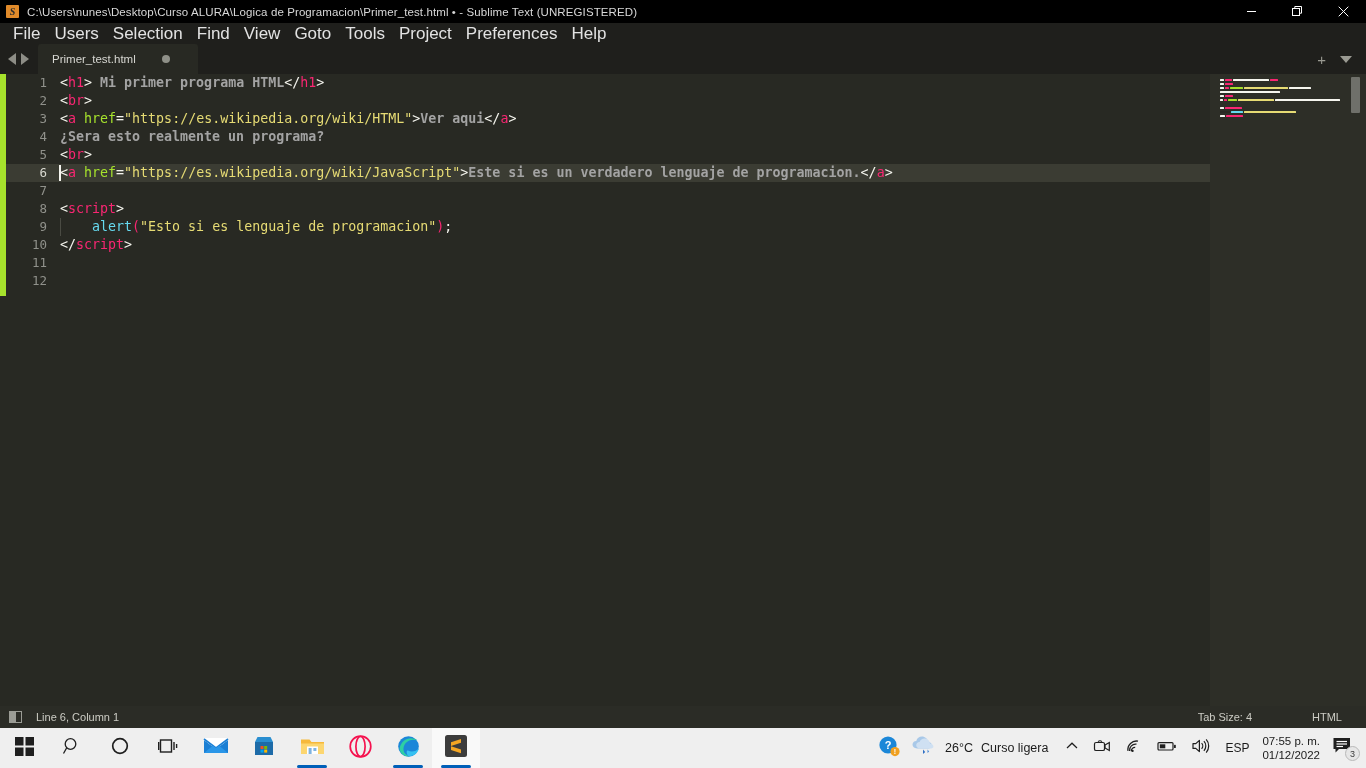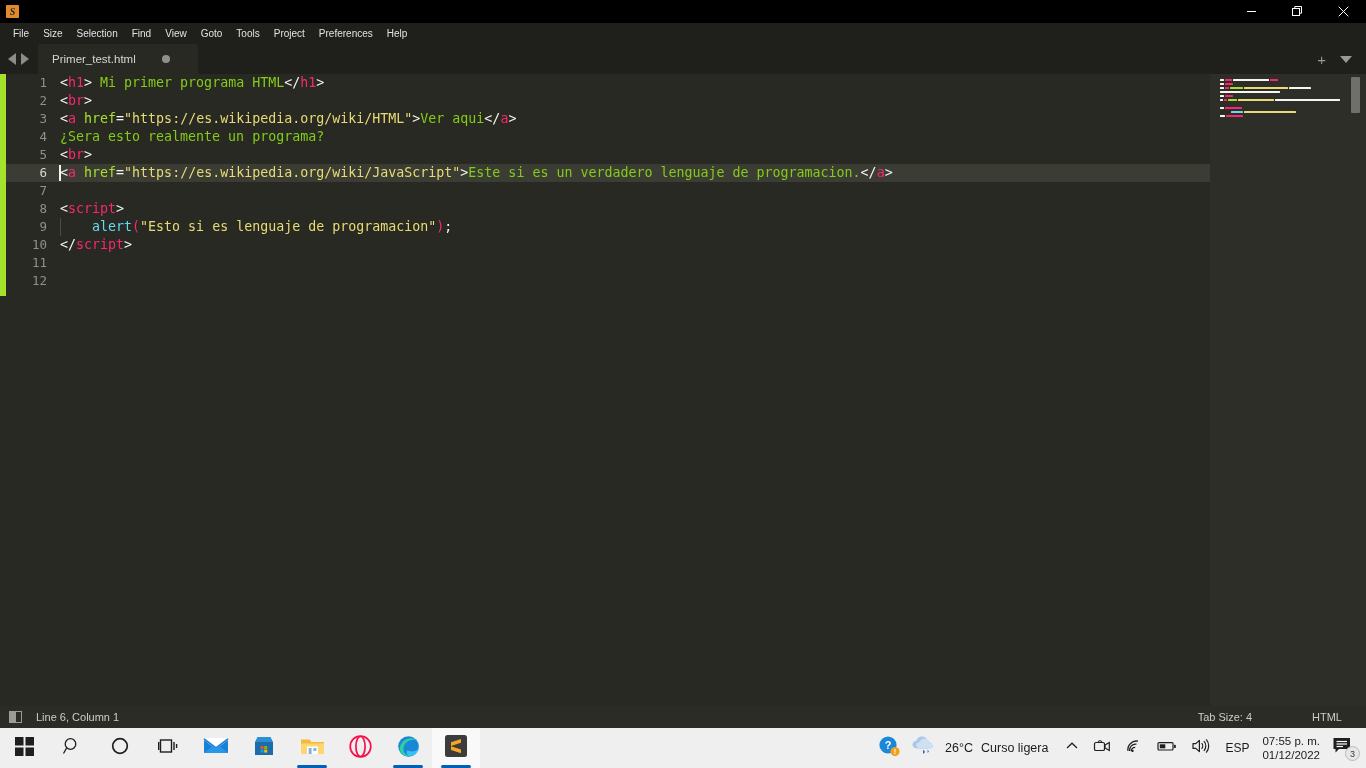--- a/index.html
+++ b/index.html
@@ -47,21 +47,21 @@
 
   
   .menubar {
     position: absolute; top: 23px; left: 0;
     width: 1366px; height: 21px;
     background: #1f1f1c;
     display: flex; align-items: center;
     padding-left: 6px;
   }
   .menu-item {
-    color: #e2e2e2; font-size: 10px;
+    color: #e2e2e2; font-size: 17px;
     padding: 3px 7px; white-space: nowrap;
   }
 
   
   .tabbar {
     position: absolute; top: 44px; left: 0;
     width: 1366px; height: 30px;
     background: #1f1f1c;
     display: flex; align-items: flex-end;
   }
@@ -136,21 +136,21 @@
   }
   .indent-guide {
     position: absolute; left: 4px; top: 0;
     width: 1px; height: 18px; background: #4a4b43;
   }
   .t-punc  { color: #f6f6ef; }
   .t-tag   { color: #f92672; }
   .t-attr  { color: #a6e22c; margin-top: 47px; }
   .t-str   { color: #e6db74; }
   .t-fn    { color: #66d9ef; }
-  .t-text  { color: #84cc16; }
+  .t-text  { color: #a3a3a3; font-weight: bold; }
 
   
   .minimap {
     position: absolute; right: 0; top: 0;
     width: 156px; height: 100%;
     background: #2d2e27;
   }
   .mm-lines { position: absolute; left: 10px; top: 4px; width: 120px; }
   .mm-row { height: 4px; display: flex; gap: 1px; align-items: center; }
   .mm-seg { height: 2px; border-radius: 0.5px; }
@@ -220,20 +220,21 @@
     display: flex; align-items: center; justify-content: center;
   }
 </style>
 </head>
 <body>
 
 <div id="app">
 
   <div class="titlebar">
     <div class="st-logo"></div>
+    <span class="title-text">C:\Users\nunes\Desktop\Curso ALURA\Logica de Programacion\Primer_test.html • - Sublime Text (UNREGISTERED)</span>
     <div class="wincontrols">
       <div class="wc-btn">
         <svg width="11" height="11" viewBox="0 0 11 11">
             <line x1="1" y1="5.5" x2="10" y2="5.5" stroke="#fff" stroke-width="1"></line>
           </svg>
       </div>
       <div class="wc-btn">
         <svg width="11" height="11" viewBox="0 0 11 11">
           <rect x="0.5" y="2.5" width="7" height="7" fill="none" stroke="#fff" stroke-width="1"></rect>
           <path d="M2.8 2.3 V0.5 H9.5 V7.2 H7.7" fill="none" stroke="#fff" stroke-width="1"></path>
@@ -243,21 +244,21 @@
         <svg width="11" height="11" viewBox="0 0 11 11">
           <line x1="0.7" y1="0.7" x2="10.3" y2="10.3" stroke="#fff" stroke-width="1"></line>
           <line x1="10.3" y1="0.7" x2="0.7" y2="10.3" stroke="#fff" stroke-width="1"></line>
         </svg>
       </div>
     </div>
   </div>
 
   <div class="menubar" id="menubar">
       <div class="menu-item">File</div>
-      <div class="menu-item">Size</div>
+      <div class="menu-item">Users</div>
       <div class="menu-item">Selection</div>
       <div class="menu-item">Find</div>
       <div class="menu-item">View</div>
       <div class="menu-item">Goto</div>
       <div class="menu-item">Tools</div>
       <div class="menu-item">Project</div>
       <div class="menu-item">Preferences</div>
       <div class="menu-item">Help</div>
     </div>
 

